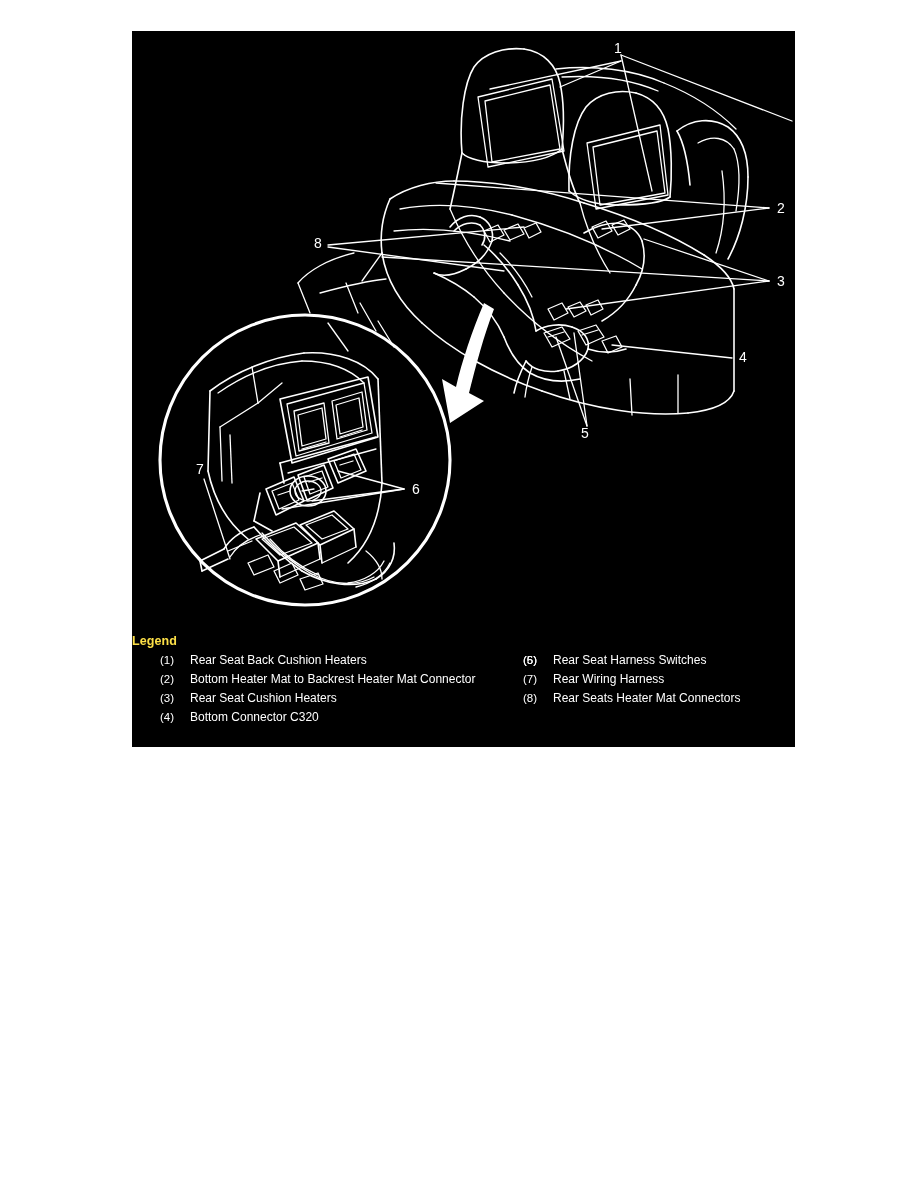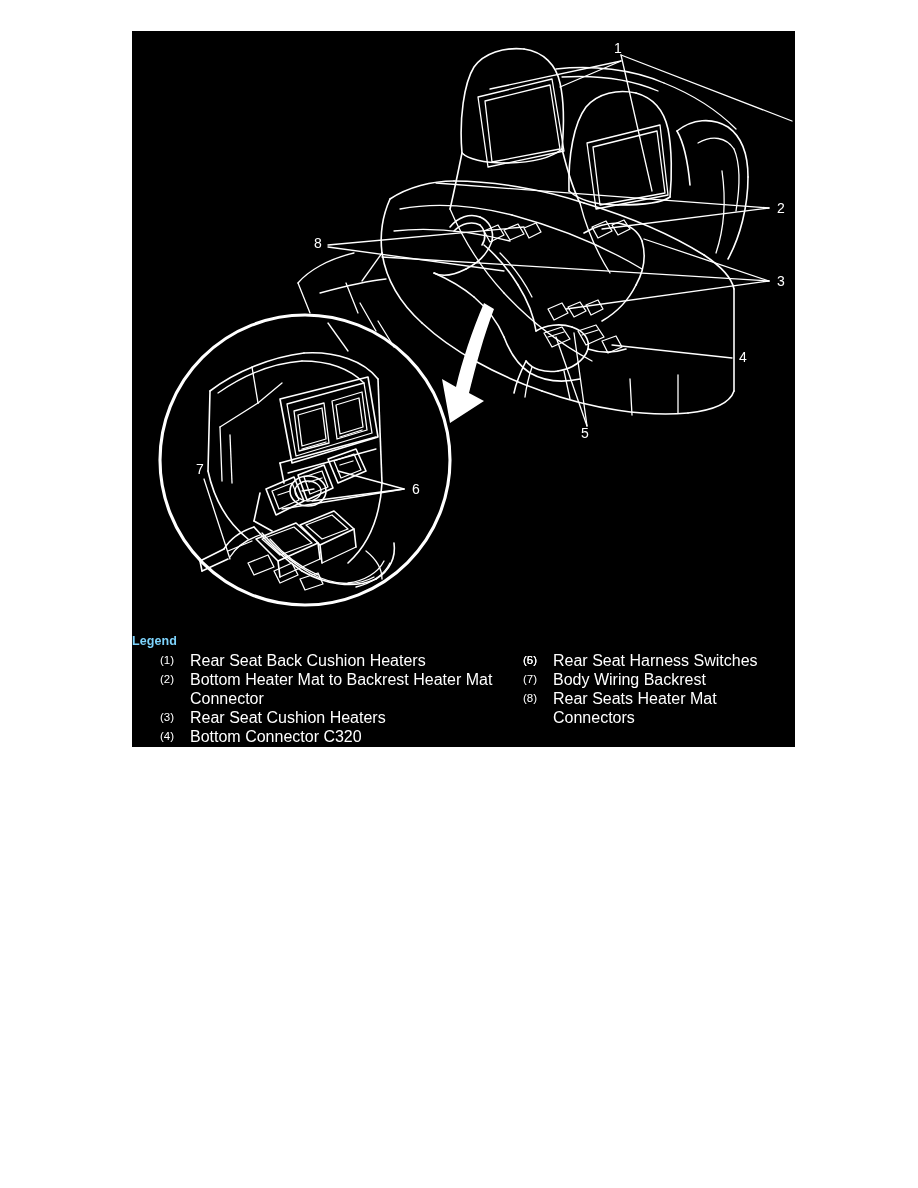--- a/index.html
+++ b/index.html
@@ -14,37 +14,37 @@
   }
 
   .figure-area{position:absolute;left:0;top:0;width:663px;height:600px;}
   .figure-area svg{display:block;}
 
   
   .legend{position:absolute;left:0;top:600px;width:663px;height:116px;color:#ffffff;}
   .legend-title{
     position:absolute;left:0px;top:3px;
     font-size:12.5px;font-weight:bold;letter-spacing:0.1px;
-    font-family:"Liberation Sans",sans-serif;color:#7dd3fc;
+    font-family:"Liberation Sans",sans-serif;color:#fde047;
   }
   .legend-cols{position:absolute;left:0;top:20px;width:663px;}
   .legend-col{position:absolute;top:0;}
   .legend-col.left{left:28px;width:340px;}
   .legend-col.right{left:391px;width:272px;}
   .legend-item{
     position:relative;display:block;
     font-size:11.5px;line-height:19px;color:#ffffff;
     font-family:"Liberation Sans",sans-serif;
     padding-left:30px;white-space:normal;
   }
   .legend-num{
     position:absolute;left:0;top:0;width:26px;
     font-size:11.5px;line-height:19px;text-align:left;color:#ffffff;
   }
-  .legend-text{display:block;font-size:16px;line-height:19px;color:#ffffff;}
+  .legend-text{display:block;font-size:12px;line-height:19px;color:#ffffff;}
 
   
   .ln{stroke:#ffffff;fill:none;stroke-linecap:round;stroke-linejoin:round;}
   .w1{stroke-width:1.3;}
   .w12{stroke-width:1.6;}
   .w3{stroke-width:3.1;}
   .callout-txt{fill:#ffffff;font-family:"Liberation Sans",sans-serif;font-size:14px;}
   .arrowfill{fill:#ffffff;stroke:none;}
 </style>
 </head>
@@ -330,21 +330,21 @@
         <div class="legend-col right">
           <div class="legend-item">
             <span class="legend-num">(5)</span>
           </div>
           <div class="legend-item">
             <span class="legend-num">(6)</span>
             <span class="legend-text">Rear Seat Harness Switches</span>
           </div>
           <div class="legend-item">
             <span class="legend-num">(7)</span>
-            <span class="legend-text">Body Wiring Backrest</span>
+            <span class="legend-text">Rear Wiring Harness</span>
           </div>
           <div class="legend-item">
             <span class="legend-num">(8)</span>
             <span class="legend-text">Rear Seats Heater Mat Connectors</span>
           </div>
         </div>
 
       </div>
     </div>
 

